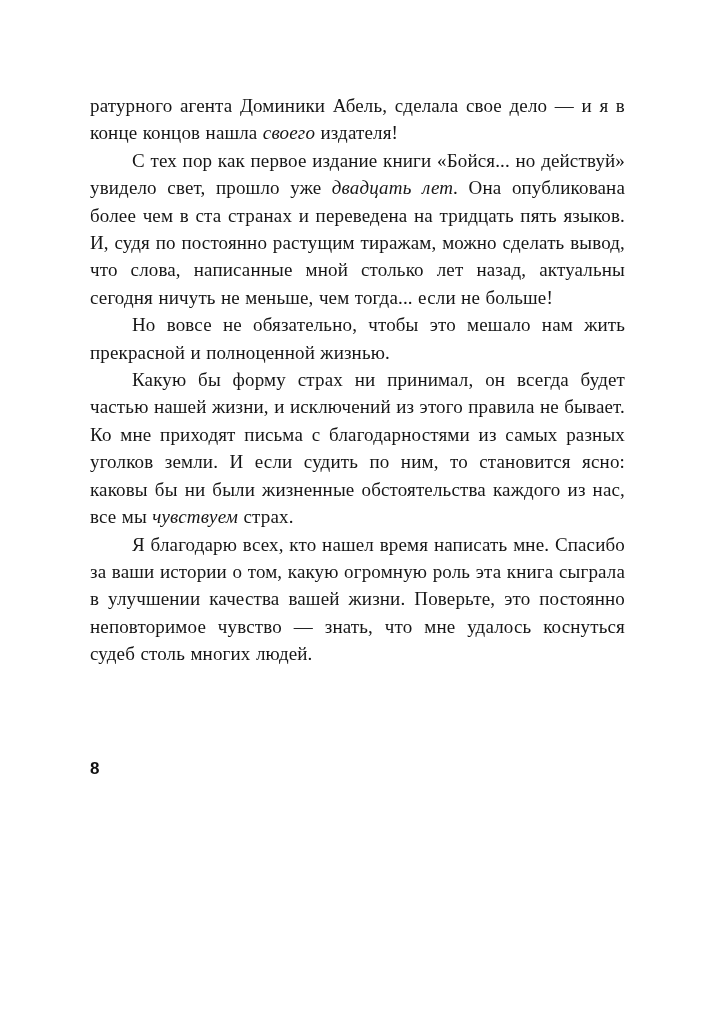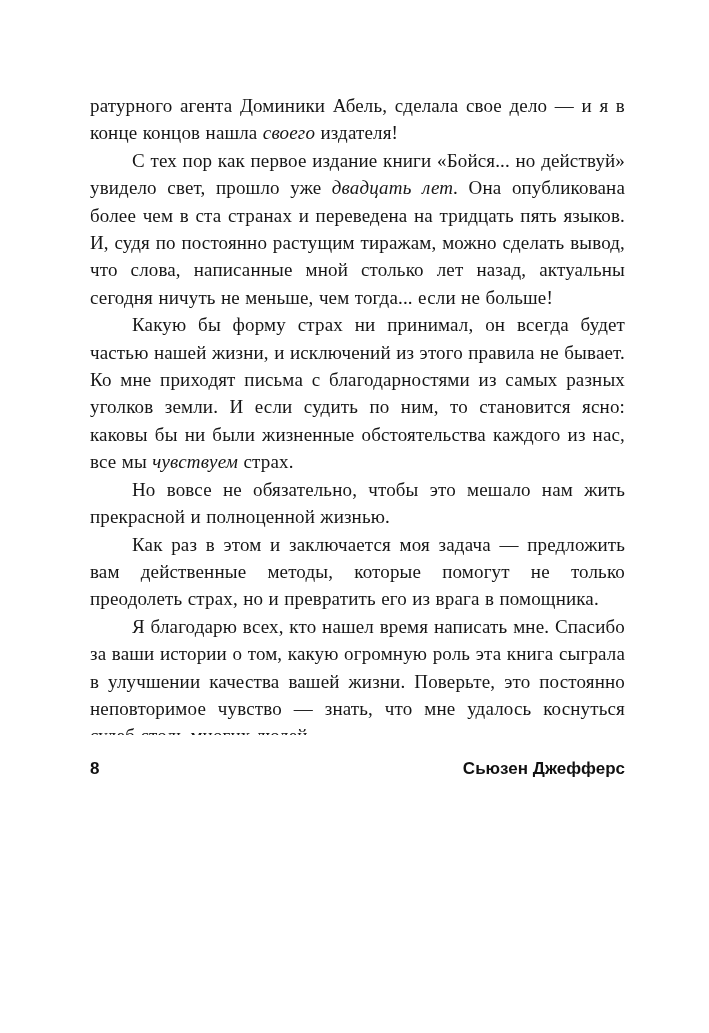--- a/index.html
+++ b/index.html
@@ -53,22 +53,20 @@
     color: #111111;
   }
 </style>
 </head>
 <body>
 
 <div class="page">
   <div class="text-block">
       <p class="para"><span>ратурного агента Доминики Абель, сделала свое дело — и я в конце концов нашла </span><em>своего</em><span> издателя!</span></p>
       <p class="para indent"><span>С тех пор как первое издание книги «Бойся... но действуй» увидело свет, прошло уже </span><em>двадцать лет</em><span>. Она опубликована более чем в ста странах и переведена на тридцать пять языков. И, судя по постоянно растущим тиражам, можно сделать вывод, что слова, написанные мной столько лет назад, актуальны сегодня ничуть не меньше, чем тогда... если не больше!</span></p>
+      <p class="para indent"><span>Но вовсе не обязательно, чтобы это мешало нам жить прекрасной и полноценной жизнью.</span></p>
       <p class="para indent"><span>Какую бы форму страх ни принимал, он всегда будет частью нашей жизни, и исключений из этого правила не бывает. Ко мне приходят письма с благодарностями из самых разных уголков земли. И если судить по ним, то становится ясно: каковы бы ни были жизненные обстоятельства каждого из нас, все мы </span><em>чувствуем</em><span> страх.</span></p>
-      <p class="para indent"><span>Но вовсе не обязательно, чтобы это мешало нам жить прекрасной и полноценной жизнью.</span></p>
-      <p class="para indent"><span>Как раз в этом и заключается моя задача — предложить вам действенные методы, которые помогут не только преодолеть страх, но и превратить его из врага в помощника.</span></p>
       <p class="para indent"><span>Я благодарю всех, кто нашел время написать мне. Спасибо за ваши истории о том, какую огромную роль эта книга сыграла в улучшении качества вашей жизни. Поверьте, это постоянно неповторимое чувство — знать, что мне удалось коснуться судеб столь многих людей.</span></p>
     </div>
   <div class="footer">
     <span class="page-num">8</span>
-    <span class="author">Сьюзен Джефферс</span>
   </div>
 </div>
 
 </body></html>

